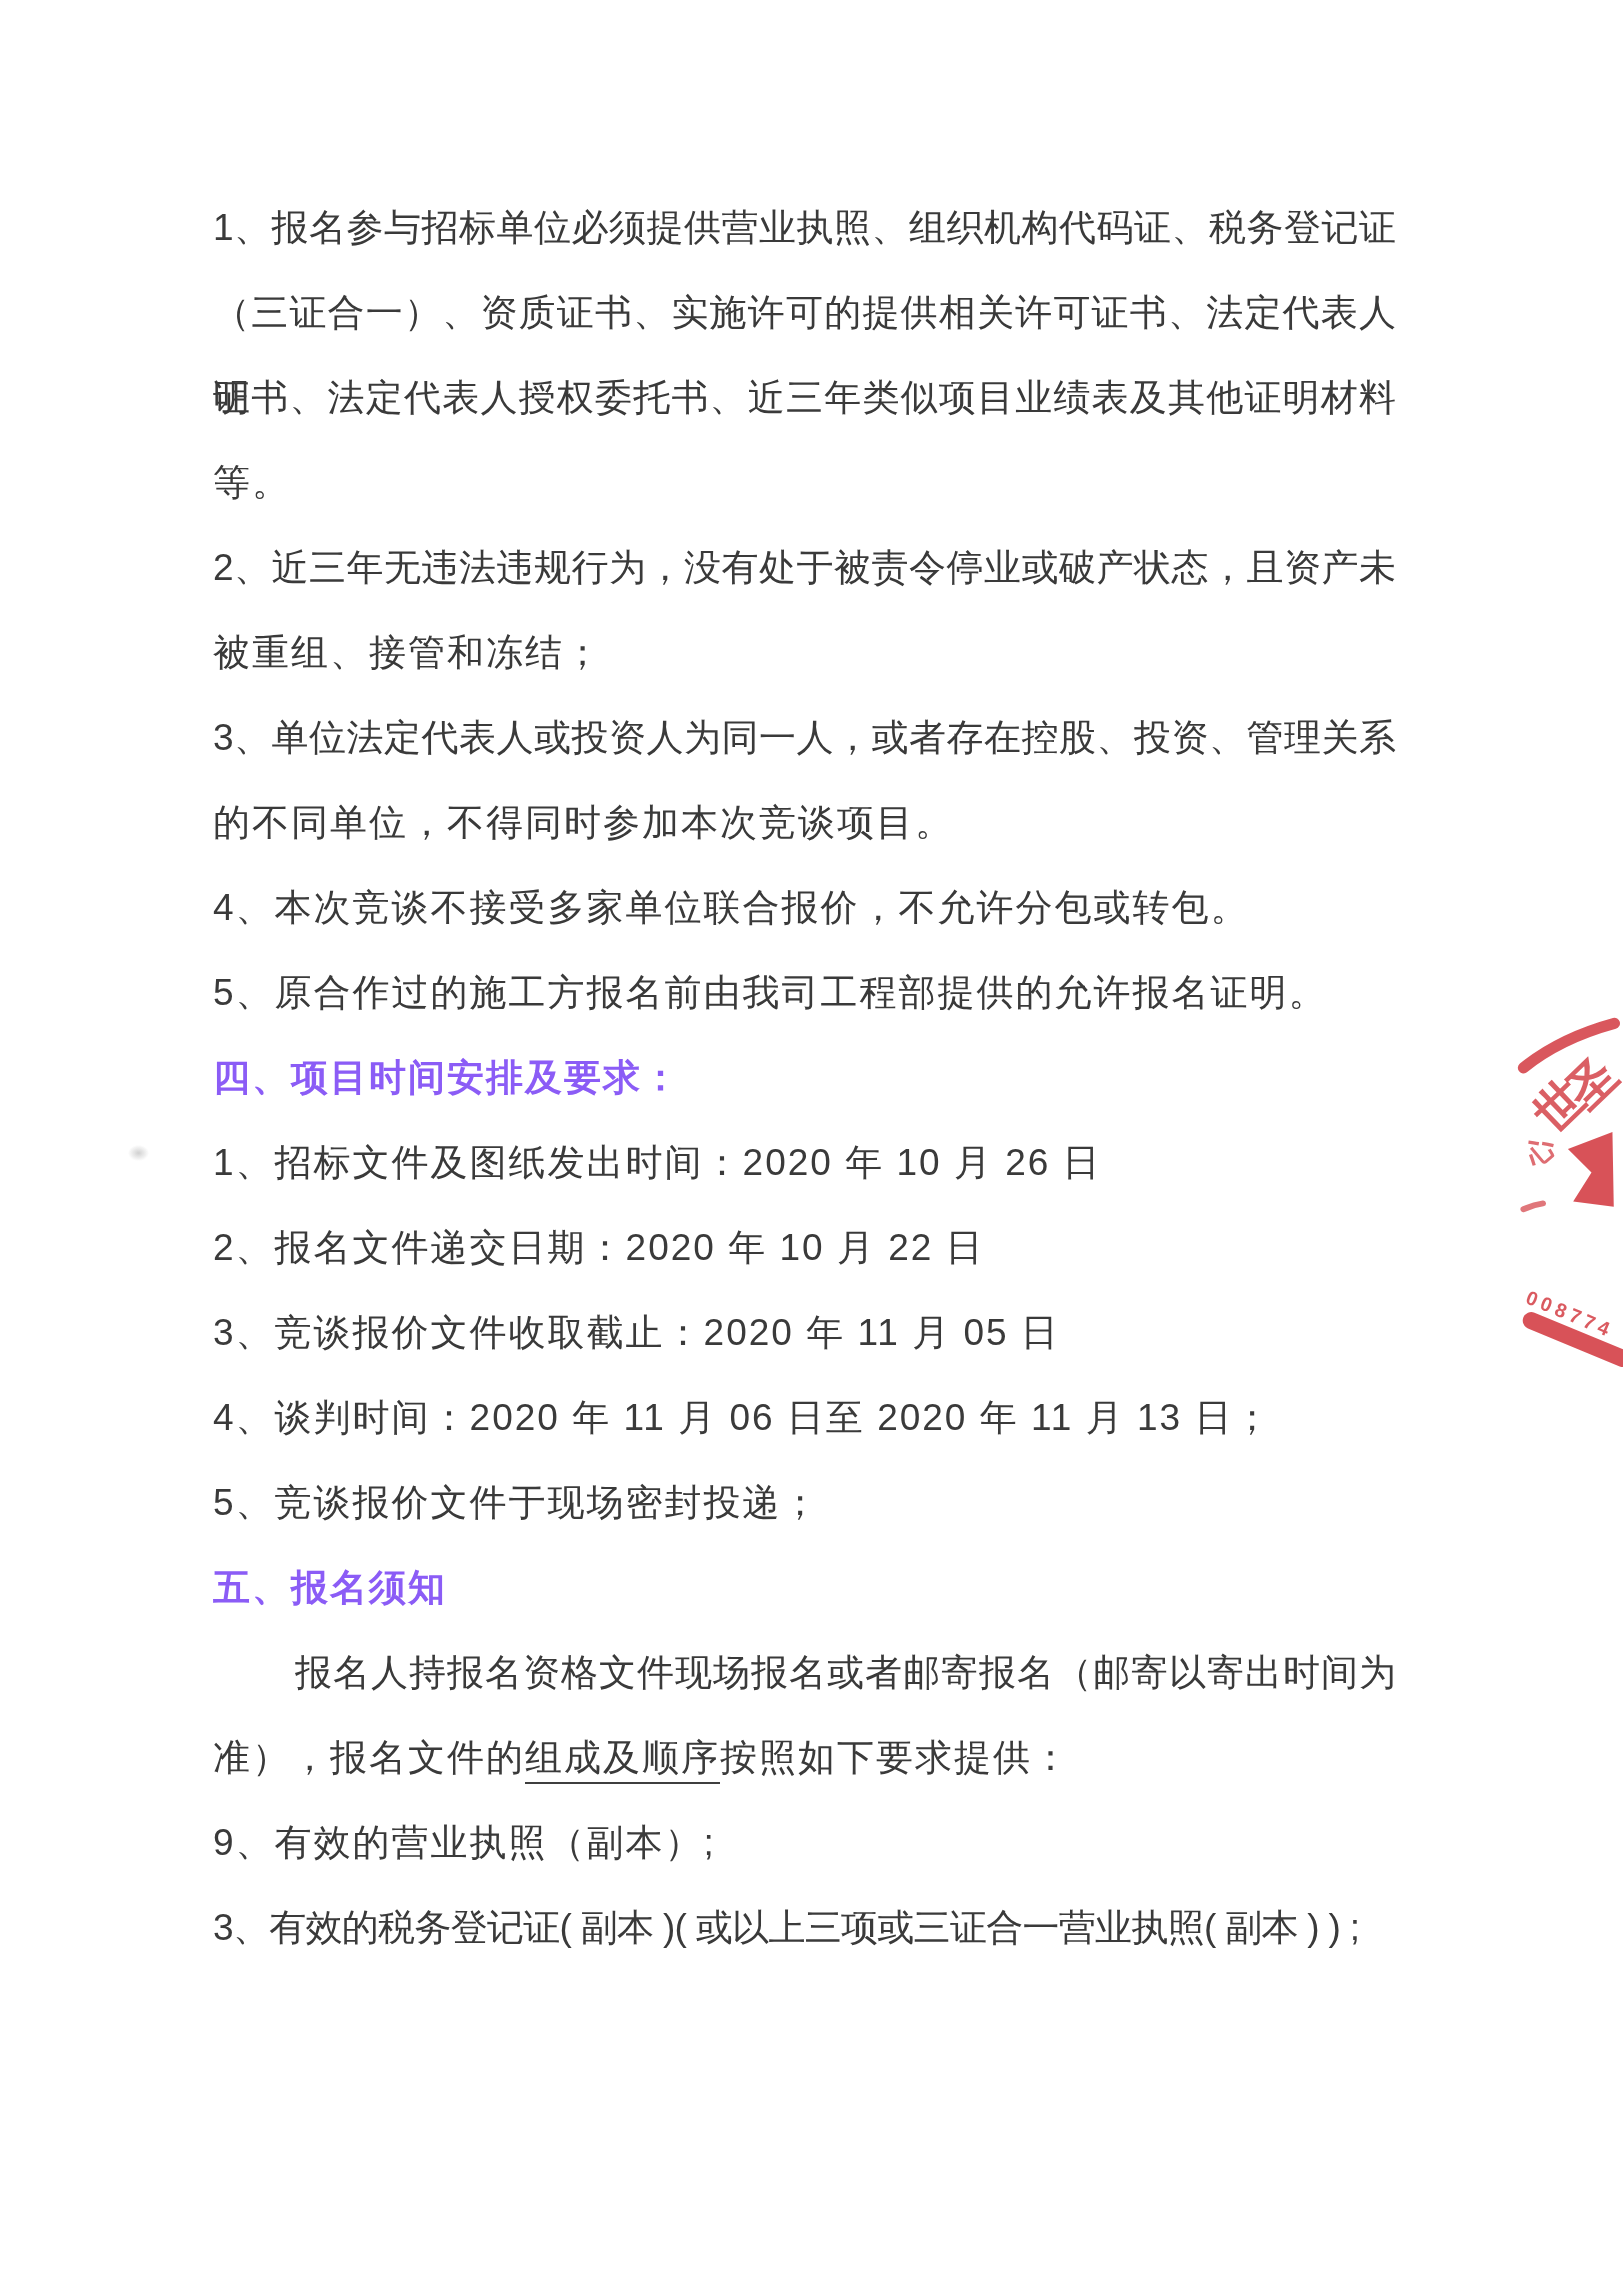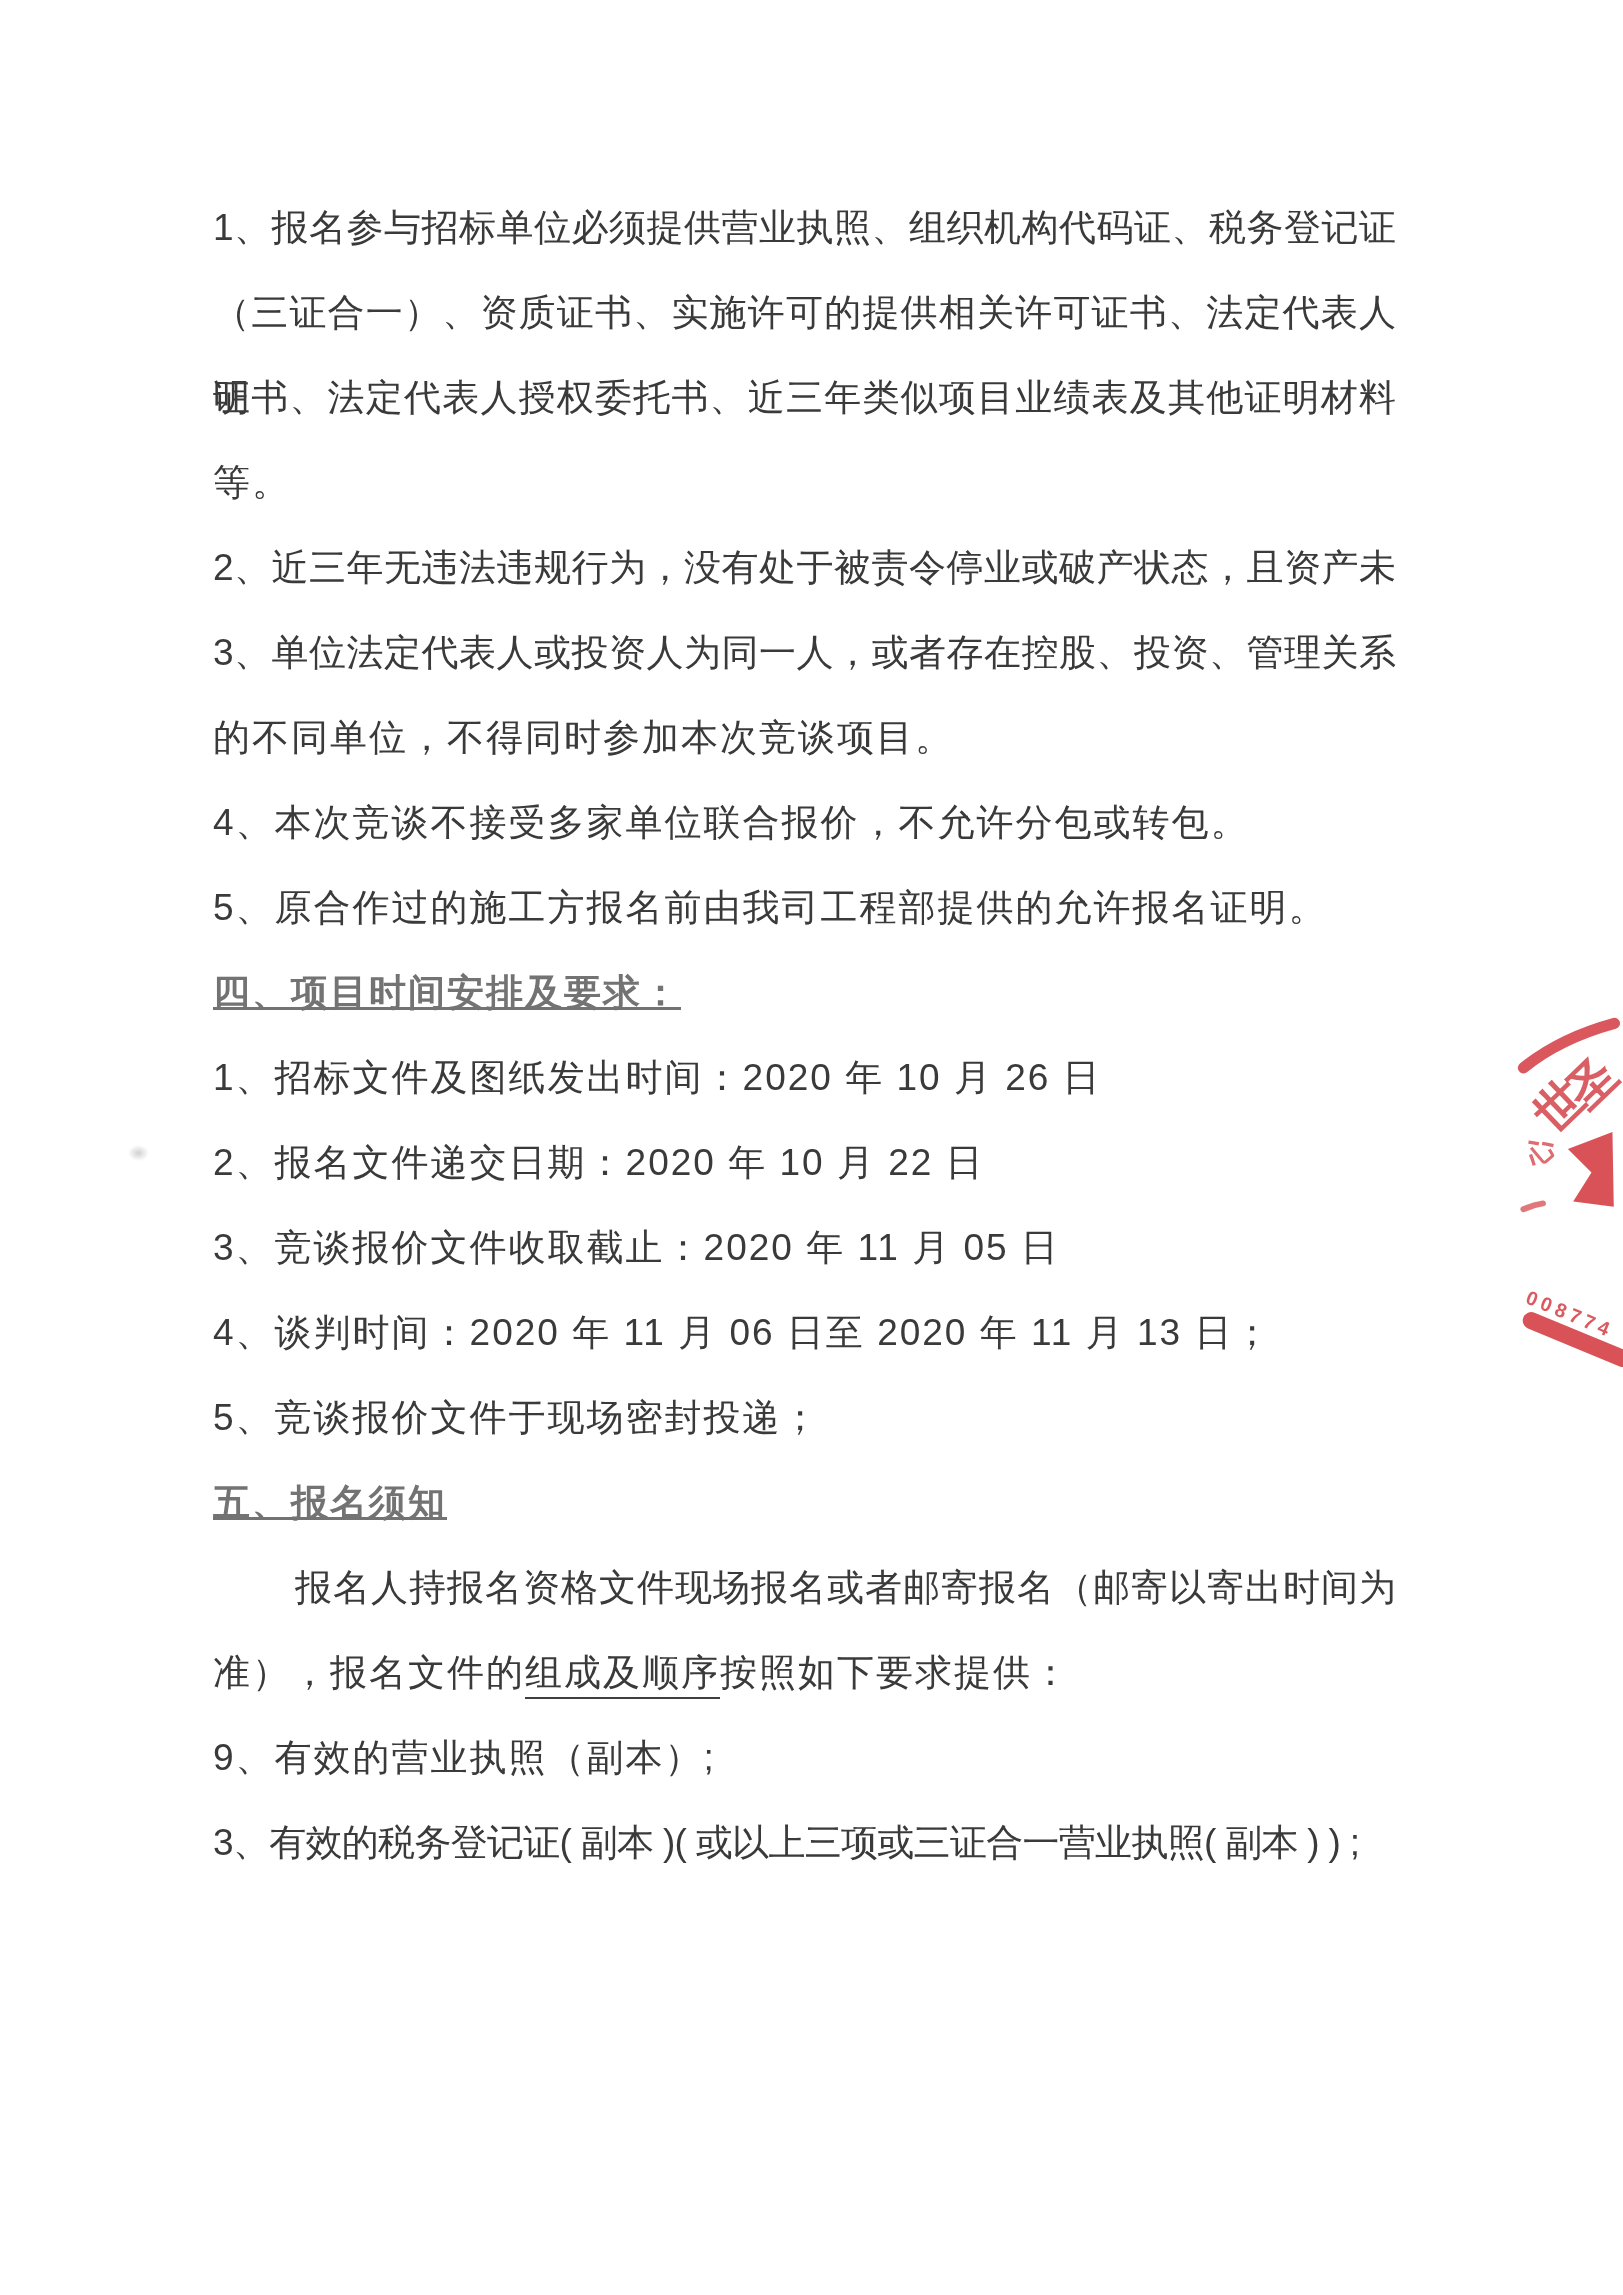--- a/index.html
+++ b/index.html
@@ -25,22 +25,21 @@
   }
   .just{
     white-space:normal;
     letter-spacing:0;
     text-align:justify;
     text-align-last:justify;
     text-justify:inter-character;
   }
   .bold{
     font-weight:700;
-    color:#737373;
-    text-decoration:underline;
+    color:#8b5cf6;
   }
   .indent{ text-indent:82px; }
   .tight{ letter-spacing:-0.7px; }
   .u-part{
     border-bottom:2.6px solid #3f3f3f;
     padding-bottom:3.9px;
     text-align:right;
   }
   .stamp{
     position:absolute;
@@ -61,20 +60,21 @@
 <body>
 
 <div class="page">
 
   <div class="doc">
     <div class="line just">1、报名参与招标单位必须提供营业执照、组织机构代码证、税务登记证</div>
     <div class="line just">（三证合一）、资质证书、实施许可的提供相关许可证书、法定代表人证</div>
     <div class="line just">明书、法定代表人授权委托书、近三年类似项目业绩表及其他证明材料</div>
     <div class="line">等。</div>
     <div class="line just">2、近三年无违法违规行为，没有处于被责令停业或破产状态，且资产未</div>
+    <div class="line">被重组、接管和冻结；</div>
     <div class="line just">3、单位法定代表人或投资人为同一人，或者存在控股、投资、管理关系</div>
     <div class="line">的不同单位，不得同时参加本次竞谈项目。</div>
     <div class="line">4、本次竞谈不接受多家单位联合报价，不允许分包或转包。</div>
     <div class="line">5、原合作过的施工方报名前由我司工程部提供的允许报名证明。</div>
     <div class="line bold">四、项目时间安排及要求：</div>
     <div class="line">1、招标文件及图纸发出时间：2020 年 10 月 26 日</div>
     <div class="line">2、报名文件递交日期：2020 年 10 月 22 日</div>
     <div class="line">3、竞谈报价文件收取截止：2020 年 11 月 05 日</div>
     <div class="line">4、谈判时间：2020 年 11 月 06 日至 2020 年 11 月 13 日；</div>
     <div class="line">5、竞谈报价文件于现场密封投递；</div>

